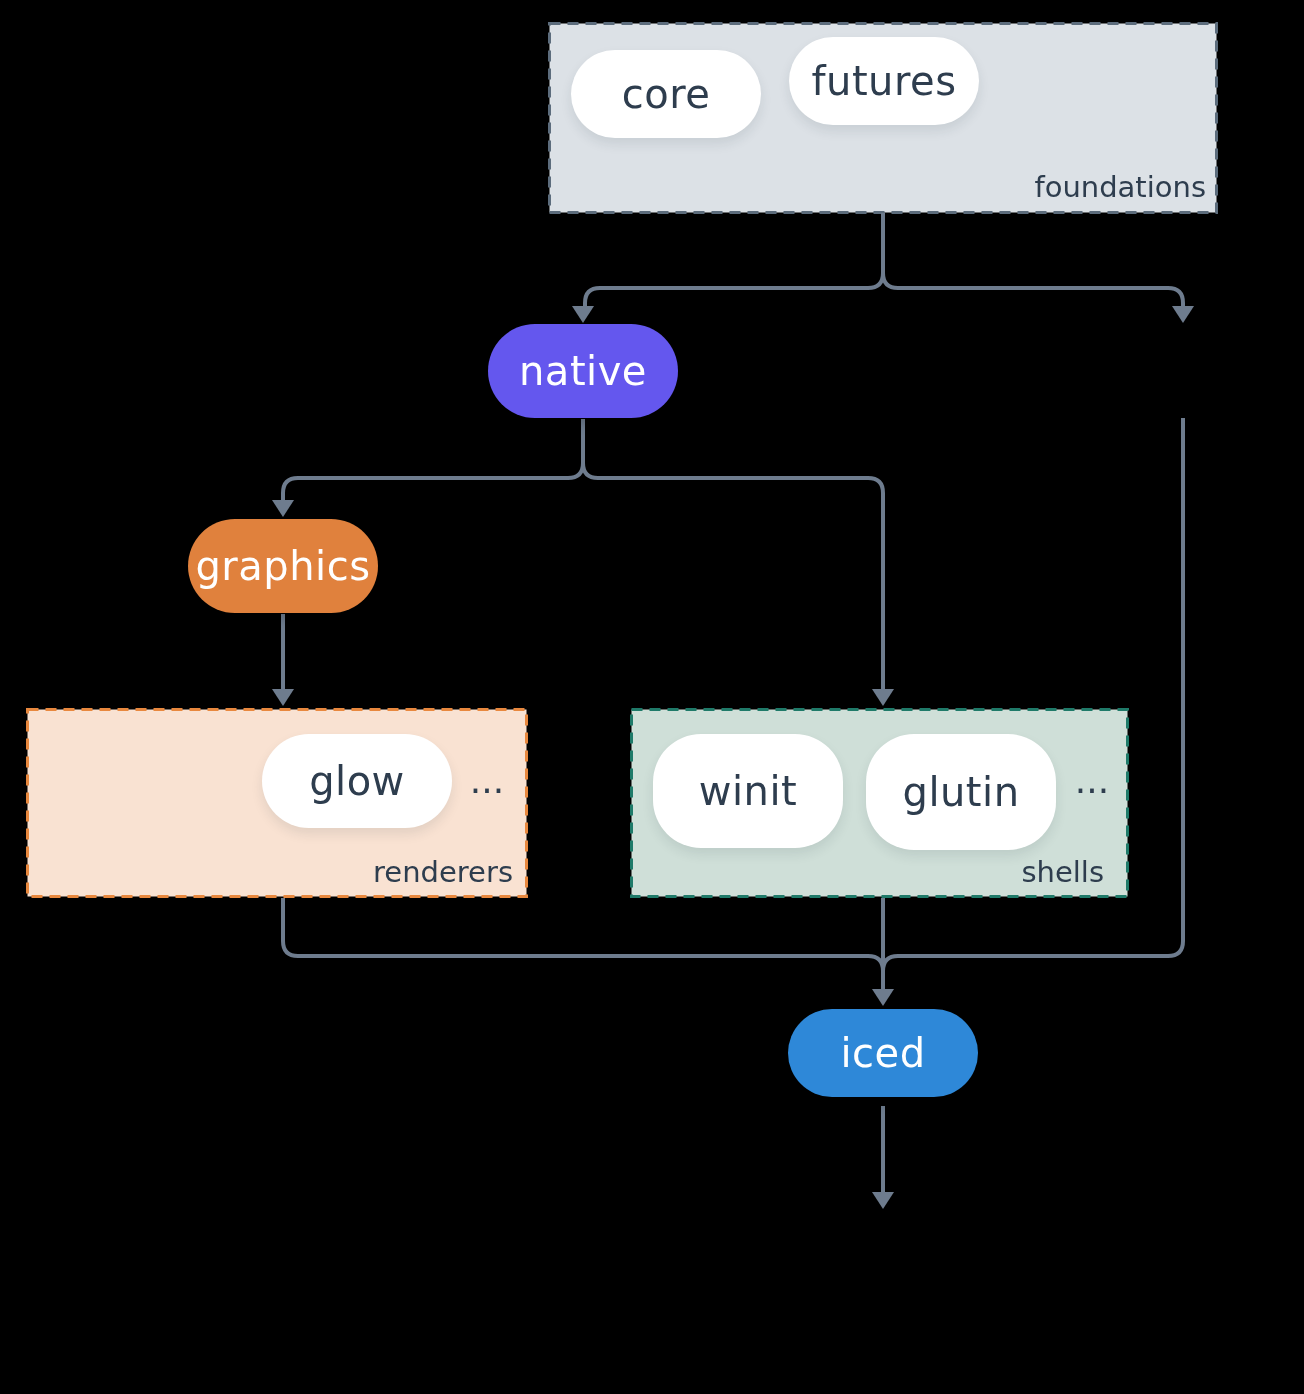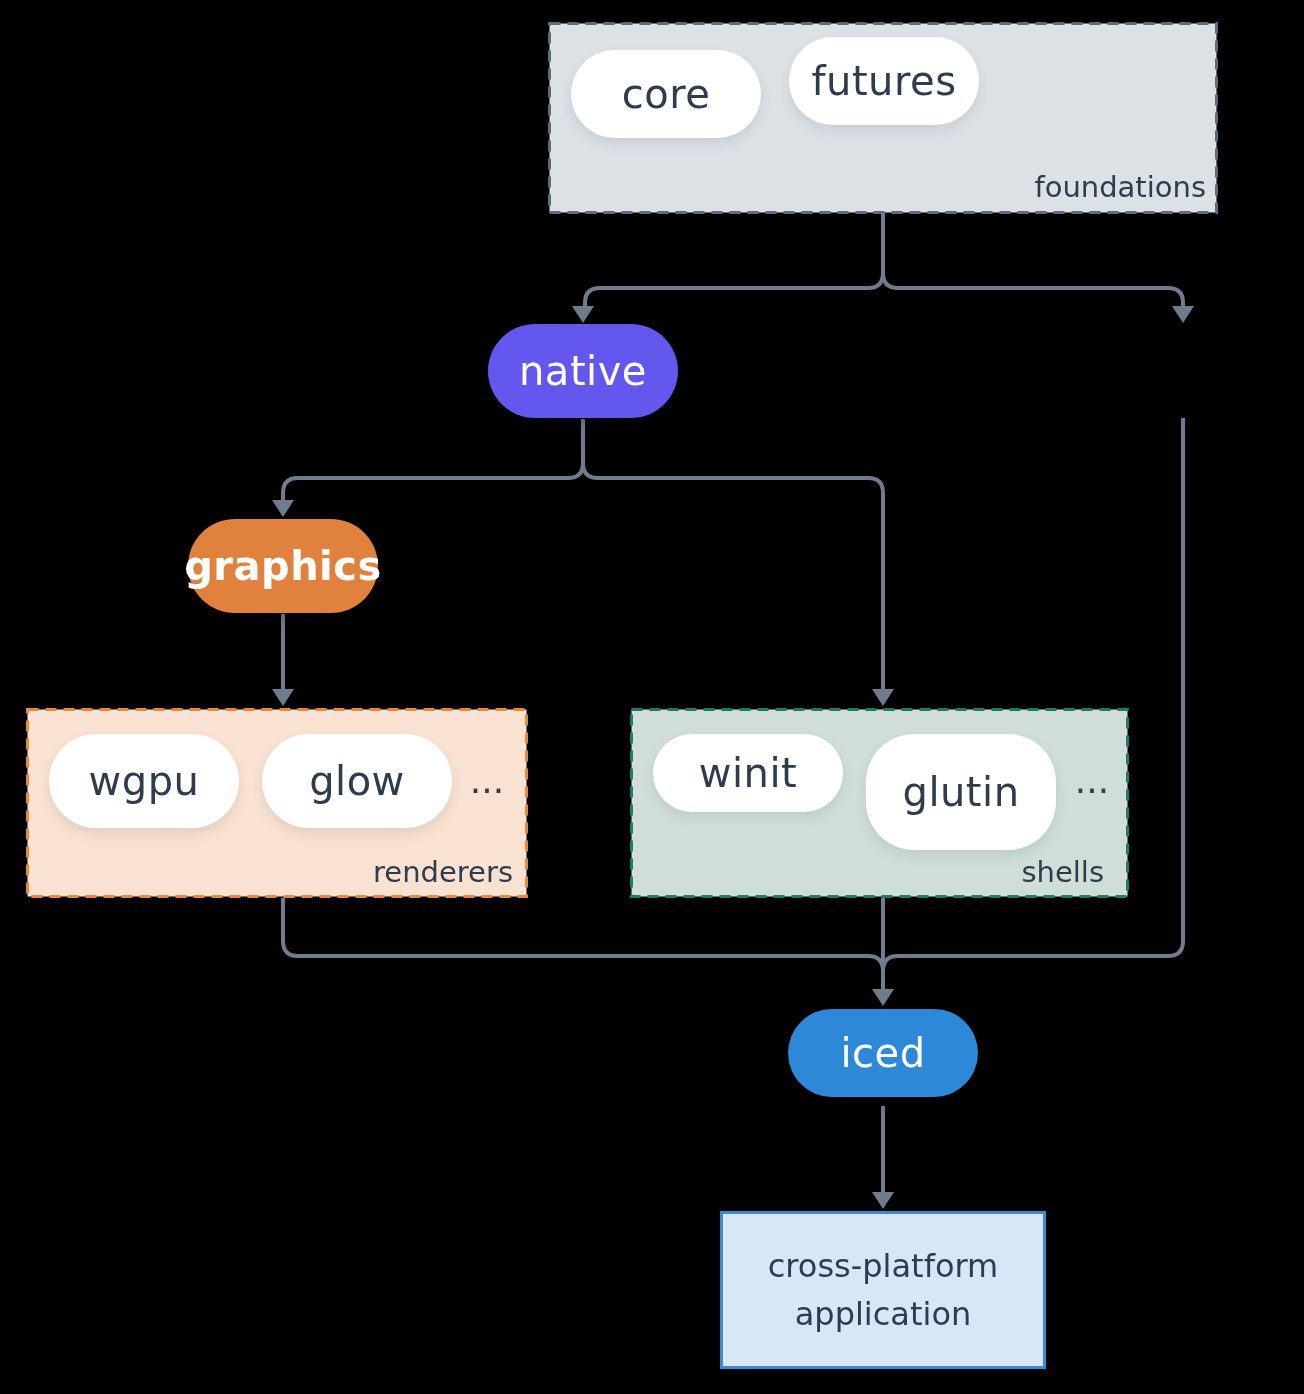--- a/index.html
+++ b/index.html
@@ -33,21 +33,21 @@
   .pill.white {
     background: var(--pill-white, #fff);
     color: var(--text-dark, #2e3d4e);
     box-shadow: 0 6px 12px rgba(30, 45, 60, 0.10);
   }
   .pill.colored {
     color: var(--text-light, #fff);
     box-shadow: 0 6px 12px rgba(0, 0, 0, 0.18);
   }
   .pill.purple { background: var(--purple, #6457ee); }
-  .pill.orange { background: var(--orange, #e0813d); font-weight: bold; }
+  .pill.orange { background: var(--orange, #e0813d); }
   .pill.blue   { background: var(--blue, #2e88d8); }
   .box-label {
     position: absolute;
     font-size: 29px;
     line-height: 34px;
     color: var(--text-dark, #2e3d4e);
     white-space: nowrap;
   }
   .ellipsis {
     position: absolute;
@@ -111,30 +111,25 @@
   </svg>
 
   <div class="pill white" style="left:571px; top:50px; width:190px; height:88px;">core</div>
   <div class="pill white" style="left:789px; top:37px; width:190px; height:88px;">futures</div>
   <div class="box-label" style="right:98px; top:170px;">foundations</div>
 
   <div class="pill colored purple" style="left:488px; top:324px; width:190px; height:94px;">native</div>
 
   <div class="pill colored orange" style="left:188px; top:519px; width:190px; height:94px;">graphics</div>
 
-  <div class="pill white" style="left:49px; top:734px; width:190px; height:94px;">wgpu</div>
   <div class="pill white" style="left:262px; top:734px; width:190px; height:94px;">glow</div>
   <div class="ellipsis" style="left:462px; top:763px;">...</div>
   <div class="box-label" style="right:791px; top:855px;">renderers</div>
 
-  <div class="pill white" style="left:653px; top:734px; width:190px; height:78px;">winit</div>
+  <div class="pill white" style="left:653px; top:734px; width:190px; height:114px;">winit</div>
   <div class="pill white" style="left:866px; top:734px; width:190px; height:116px;">glutin</div>
   <div class="ellipsis" style="left:1067px; top:763px;">...</div>
   <div class="box-label" style="right:200px; top:855px;">shells</div>
 
   <div class="pill colored blue" style="left:788px; top:1009px; width:190px; height:88px;">iced</div>
 
-  <div class="app-box">
-    <span>cross-platform</span>
-    <span>application</span>
-  </div>
 
 </div>
 
 </body></html>

